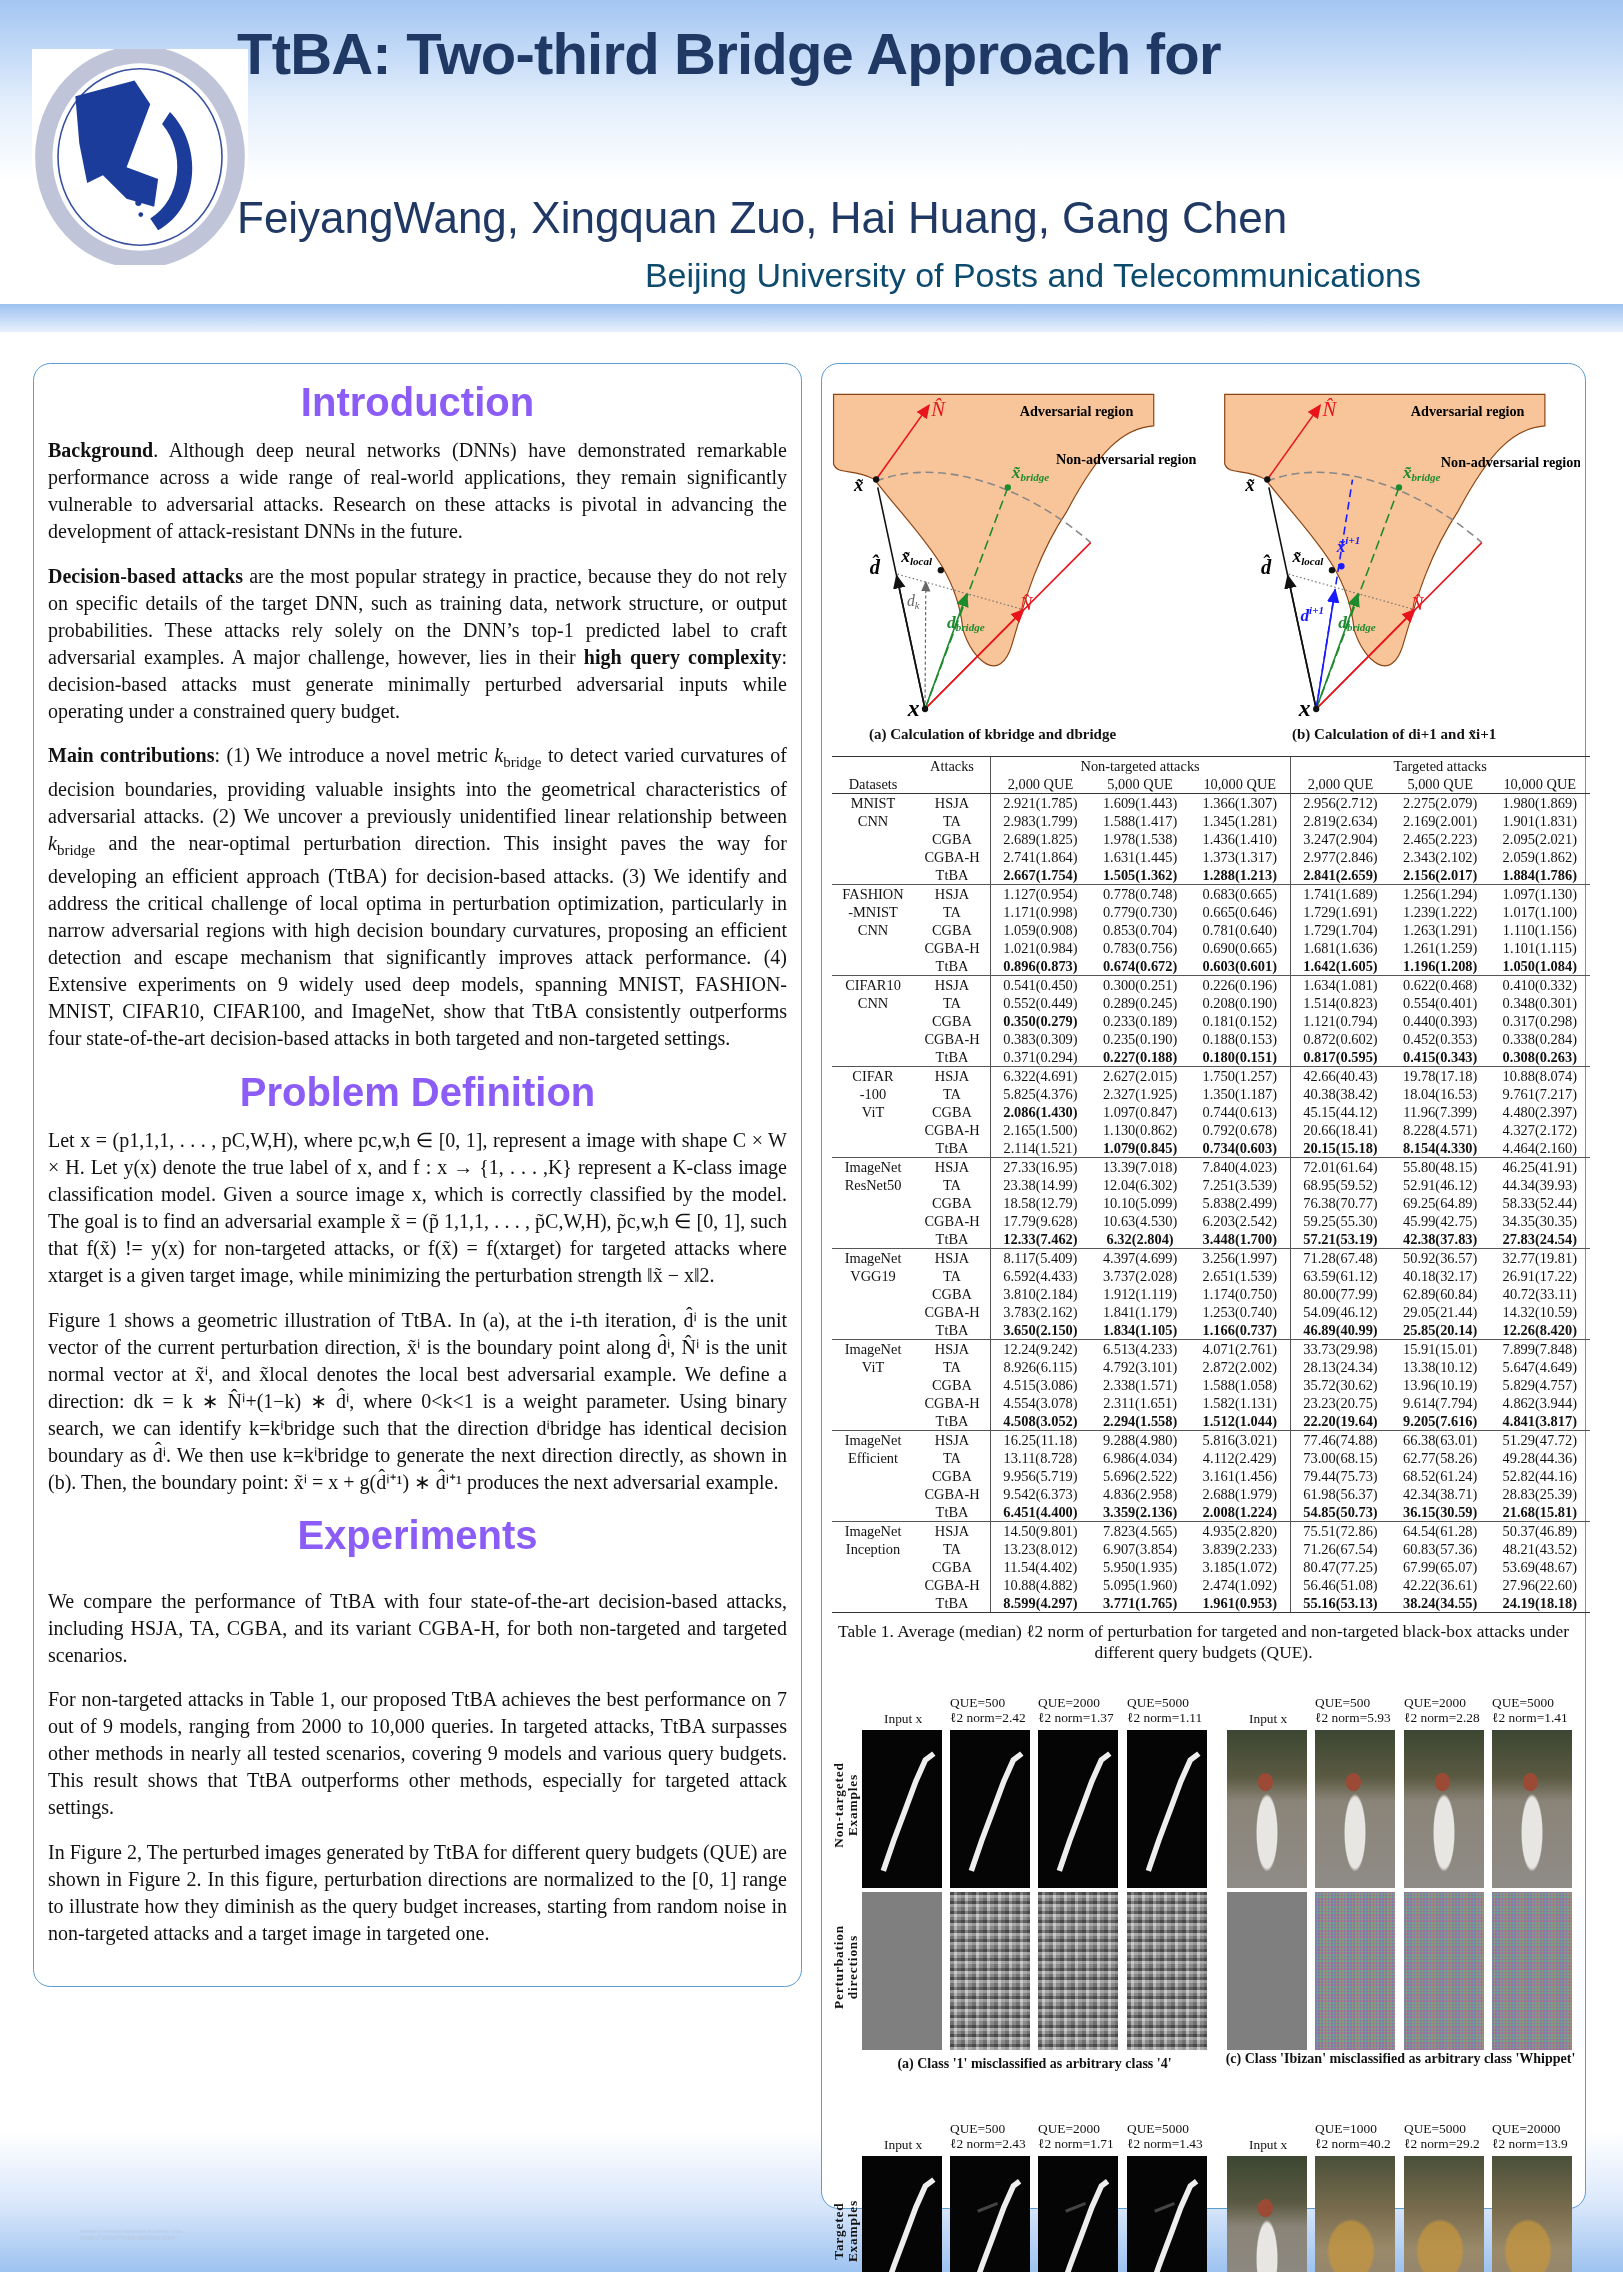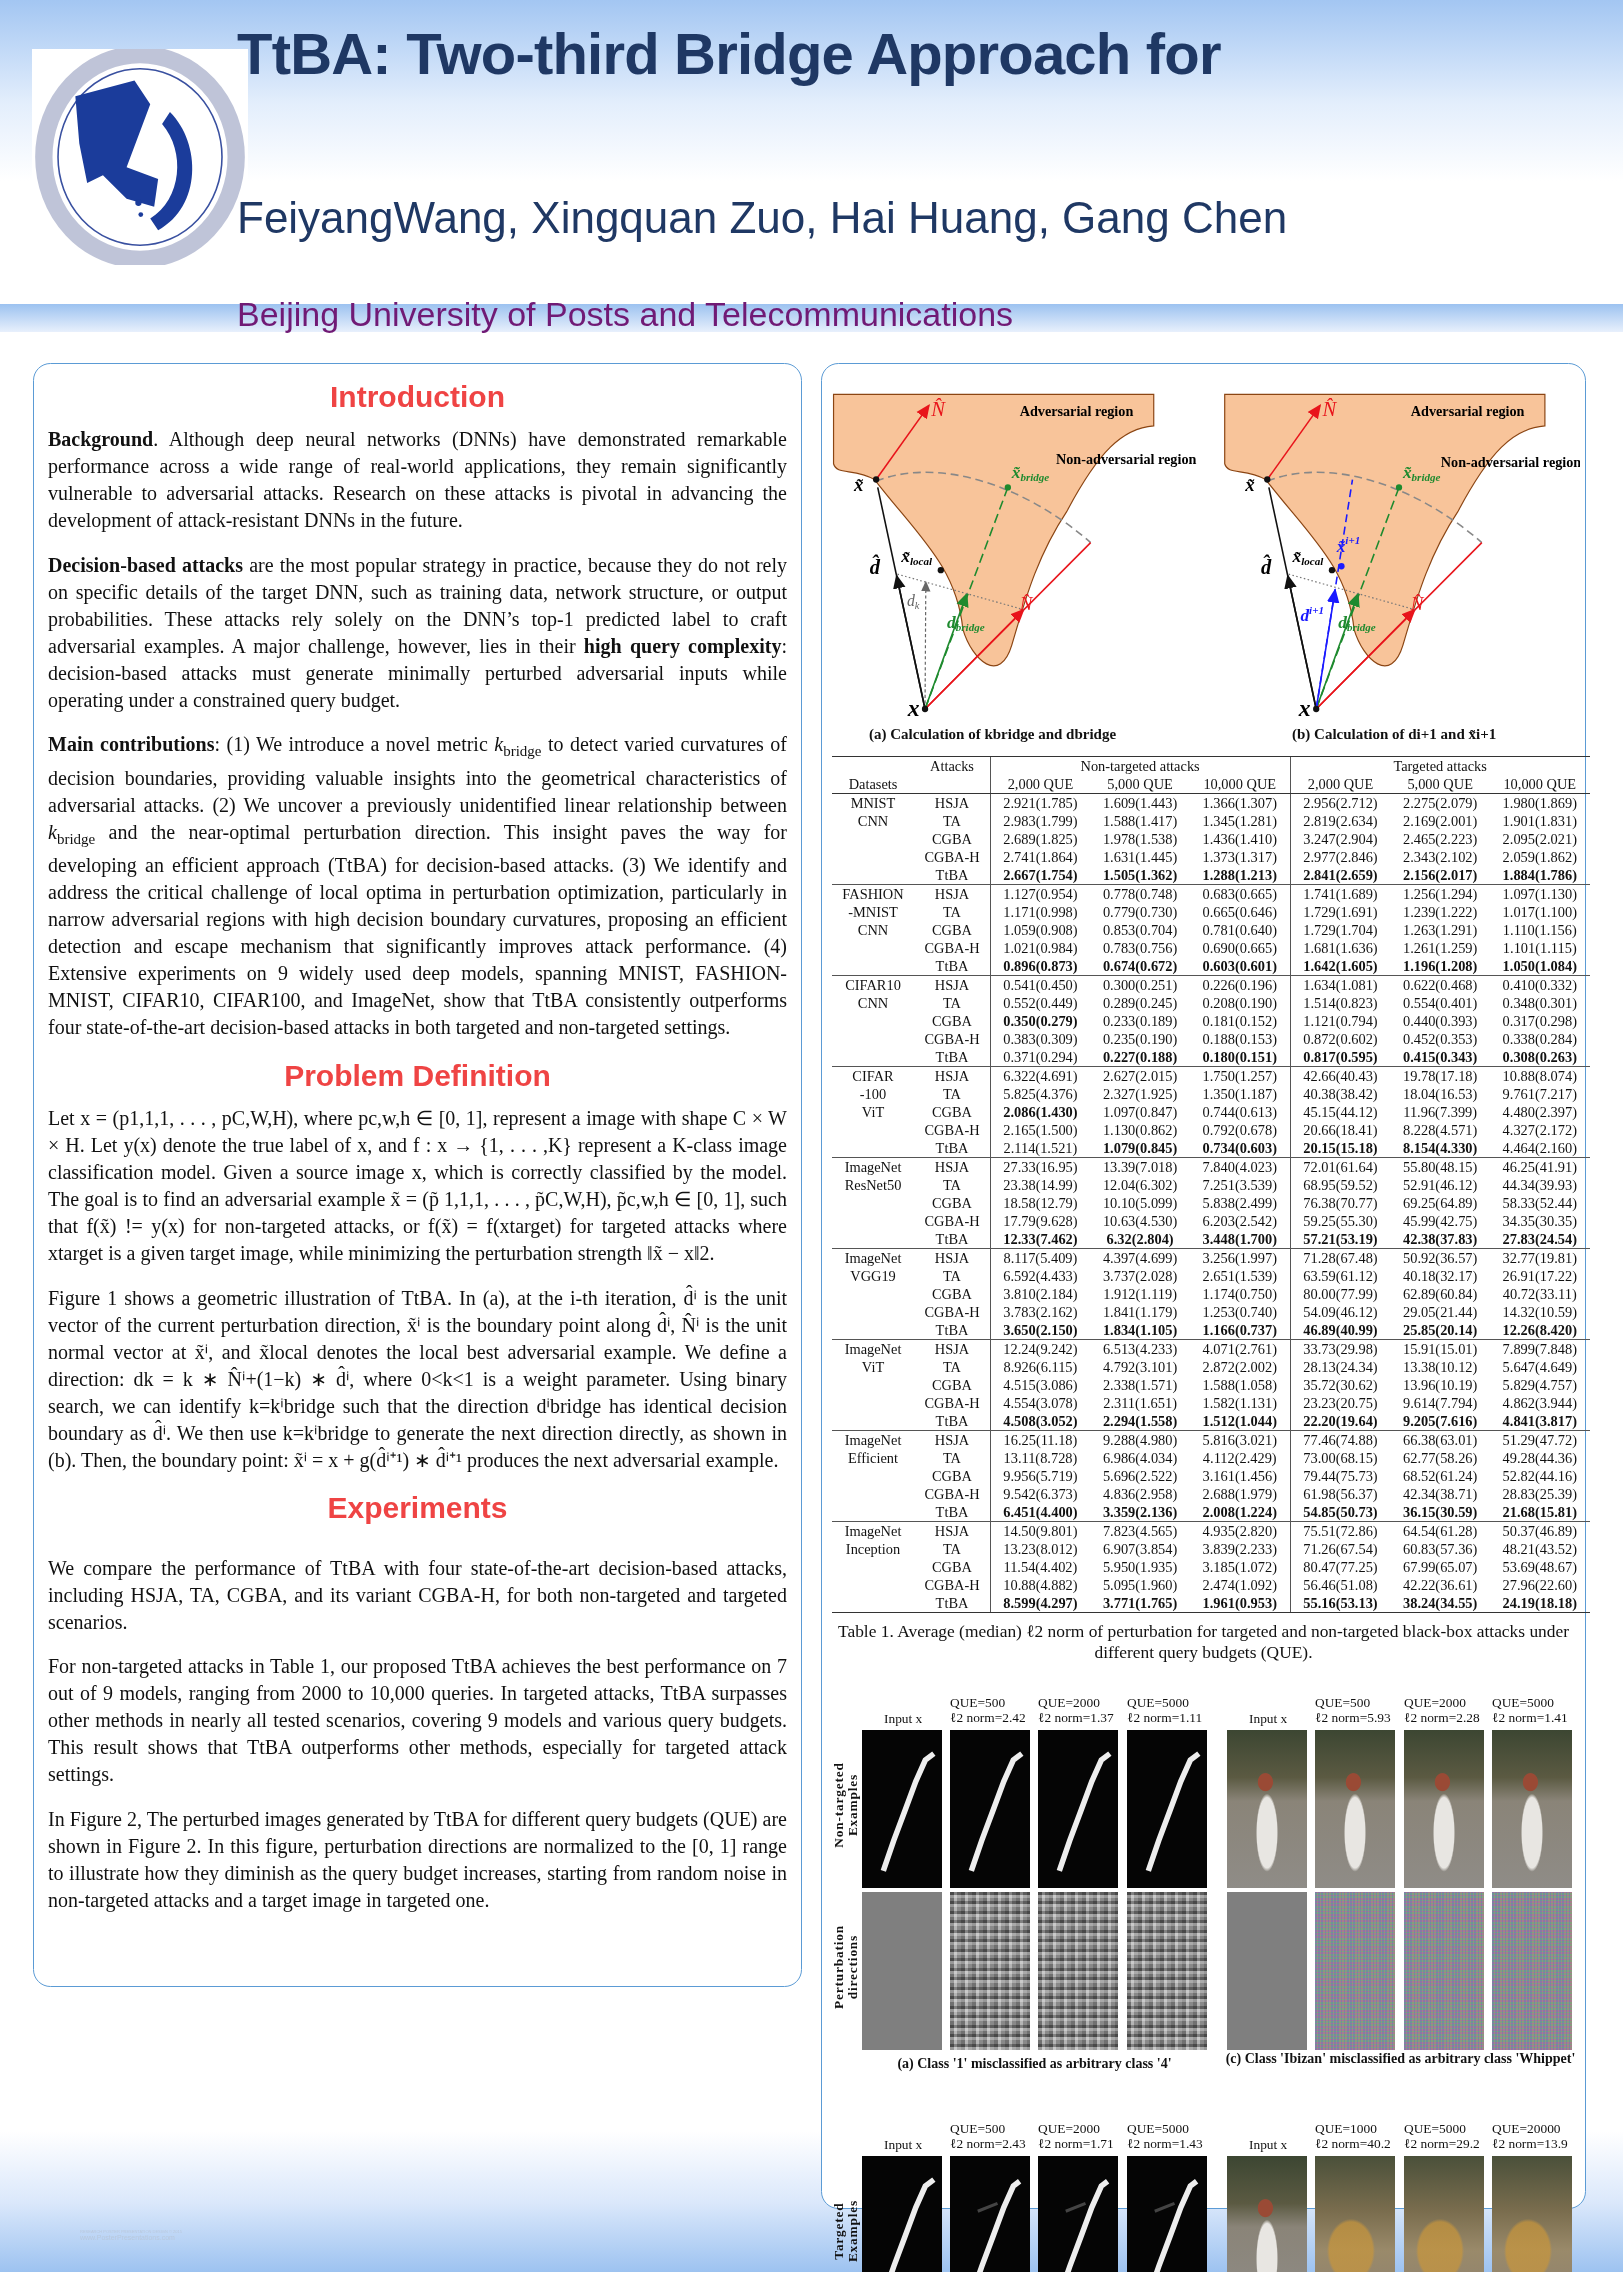--- a/index.html
+++ b/index.html
@@ -20,31 +20,31 @@
   .title {
     position: absolute; left: 237px; top: 20.5px; width: 1184px; text-align: left;
     font-family: "Liberation Sans", sans-serif; font-weight: bold; color: #1f3864;
     font-size: 58px; line-height: 66px; letter-spacing: -0.8px;
   }
   .authors {
     position: absolute; left: 237px; top: 193px; width: 1184px; text-align: left;
     font-family: "Liberation Sans", sans-serif; color: #1f3864; font-size: 44px;
   }
   .affil {
-    position: absolute; left: 237px; top: 256px; width: 1184px; text-align: left;
-    font-family: "Liberation Sans", sans-serif; color: #701a75; font-size: 34px; margin-top: 39px;
+    position: absolute; left: 237px; top: 256px; width: 1184px; text-align: right;
+    font-family: "Liberation Sans", sans-serif; color: #0c4a6e; font-size: 34px;
   }
   .panel {
     position: absolute; border: 1.6px solid #5b9bd5; border-radius: 17.4px; background: #fff;
   }
   .left-panel { left: 33px; top: 363px; width: 769px; height: 1624px; padding: 12.6px 14px; }
   .right-panel { left: 821px; top: 363px; width: 765px; height: 1846px; padding: 12.6px 8px; }
   h2 {
-    font-family: "Liberation Sans", sans-serif; font-weight: bold; color: #ef4444;
-    font-size: 30px; text-align: center; margin: 3.2px 0 12.6px 0;
+    font-family: "Liberation Sans", sans-serif; font-weight: bold; color: #8b5cf6;
+    font-size: 40px; text-align: center; margin: 3.2px 0 12.6px 0;
   }
   p.body {
     font-size: 20px; line-height: 27px; text-align: justify; margin-bottom: 17.4px;
   }
   .sub { font-size: 0.75em; vertical-align: -0.3em; }
   i { font-style: italic; }
 
   
   .fig1 { position: relative; width: 750px; height: 379px; }
   .fig1 svg { position: absolute; left: 0; top: 0; }

